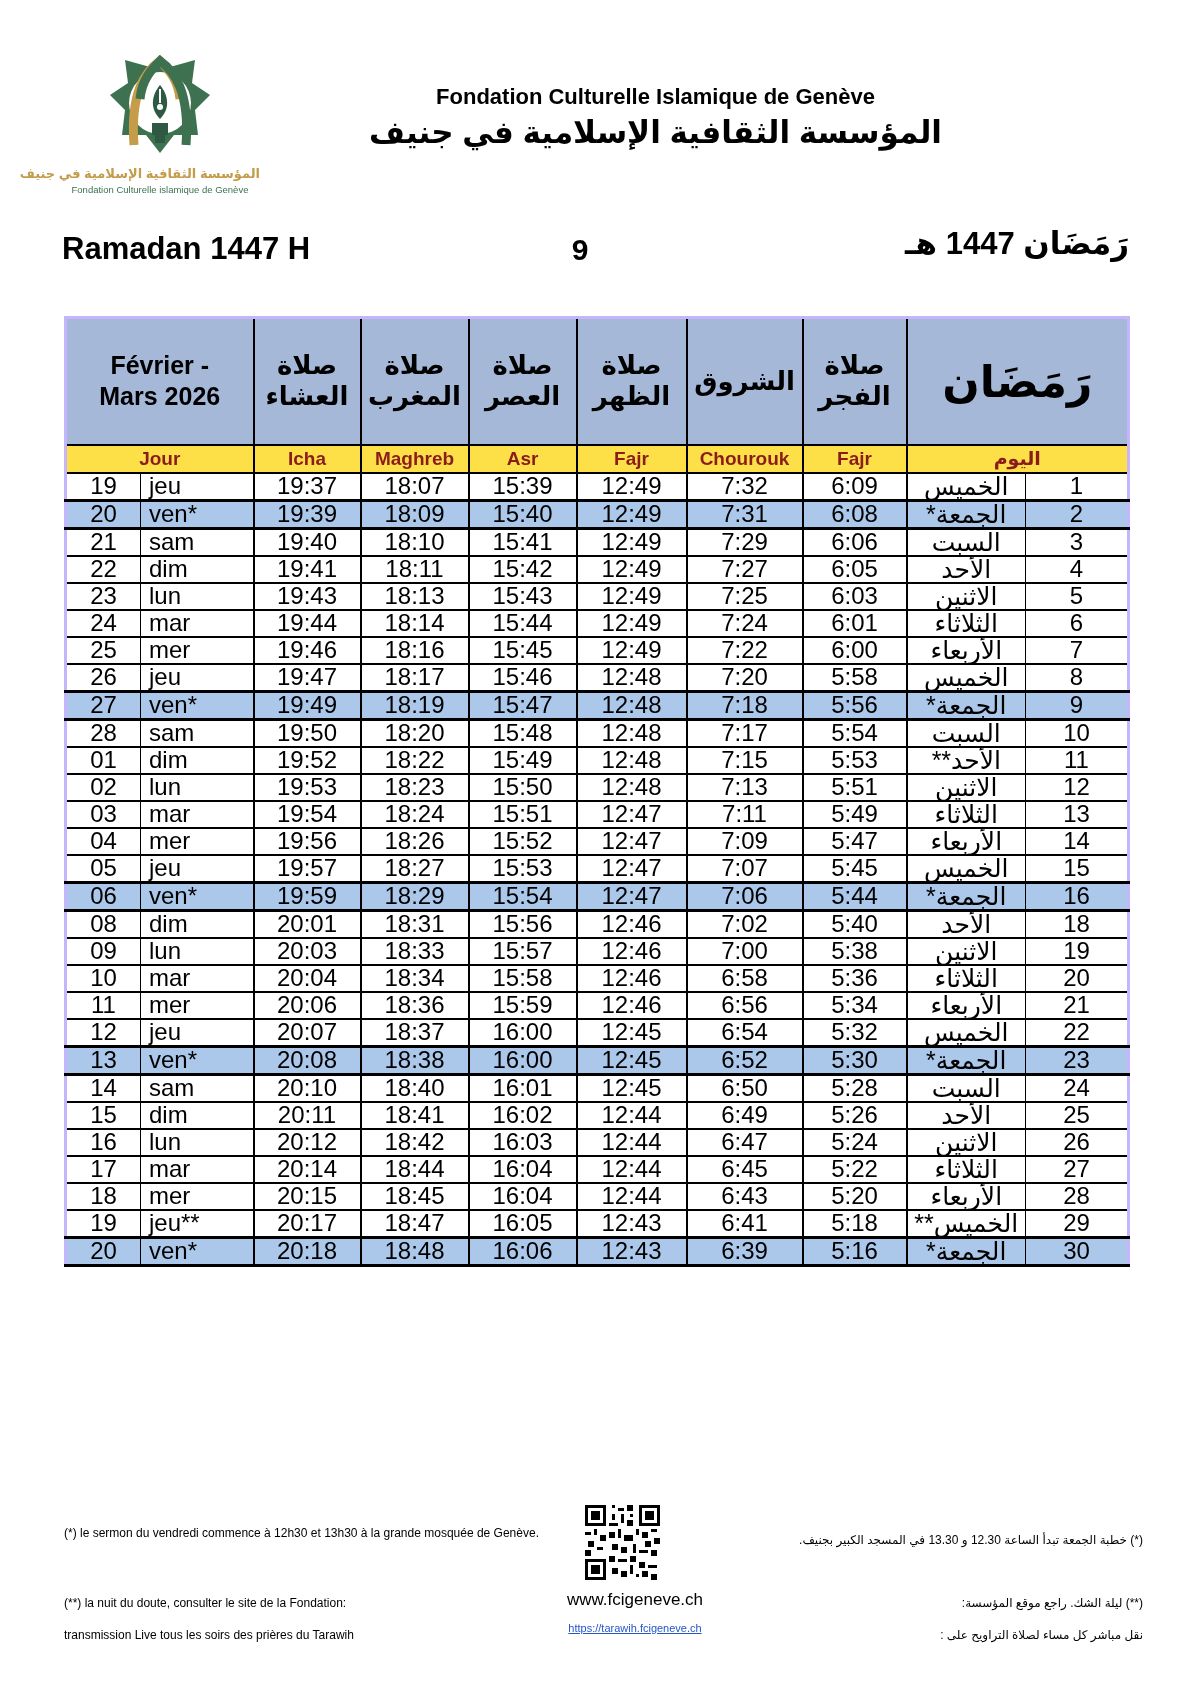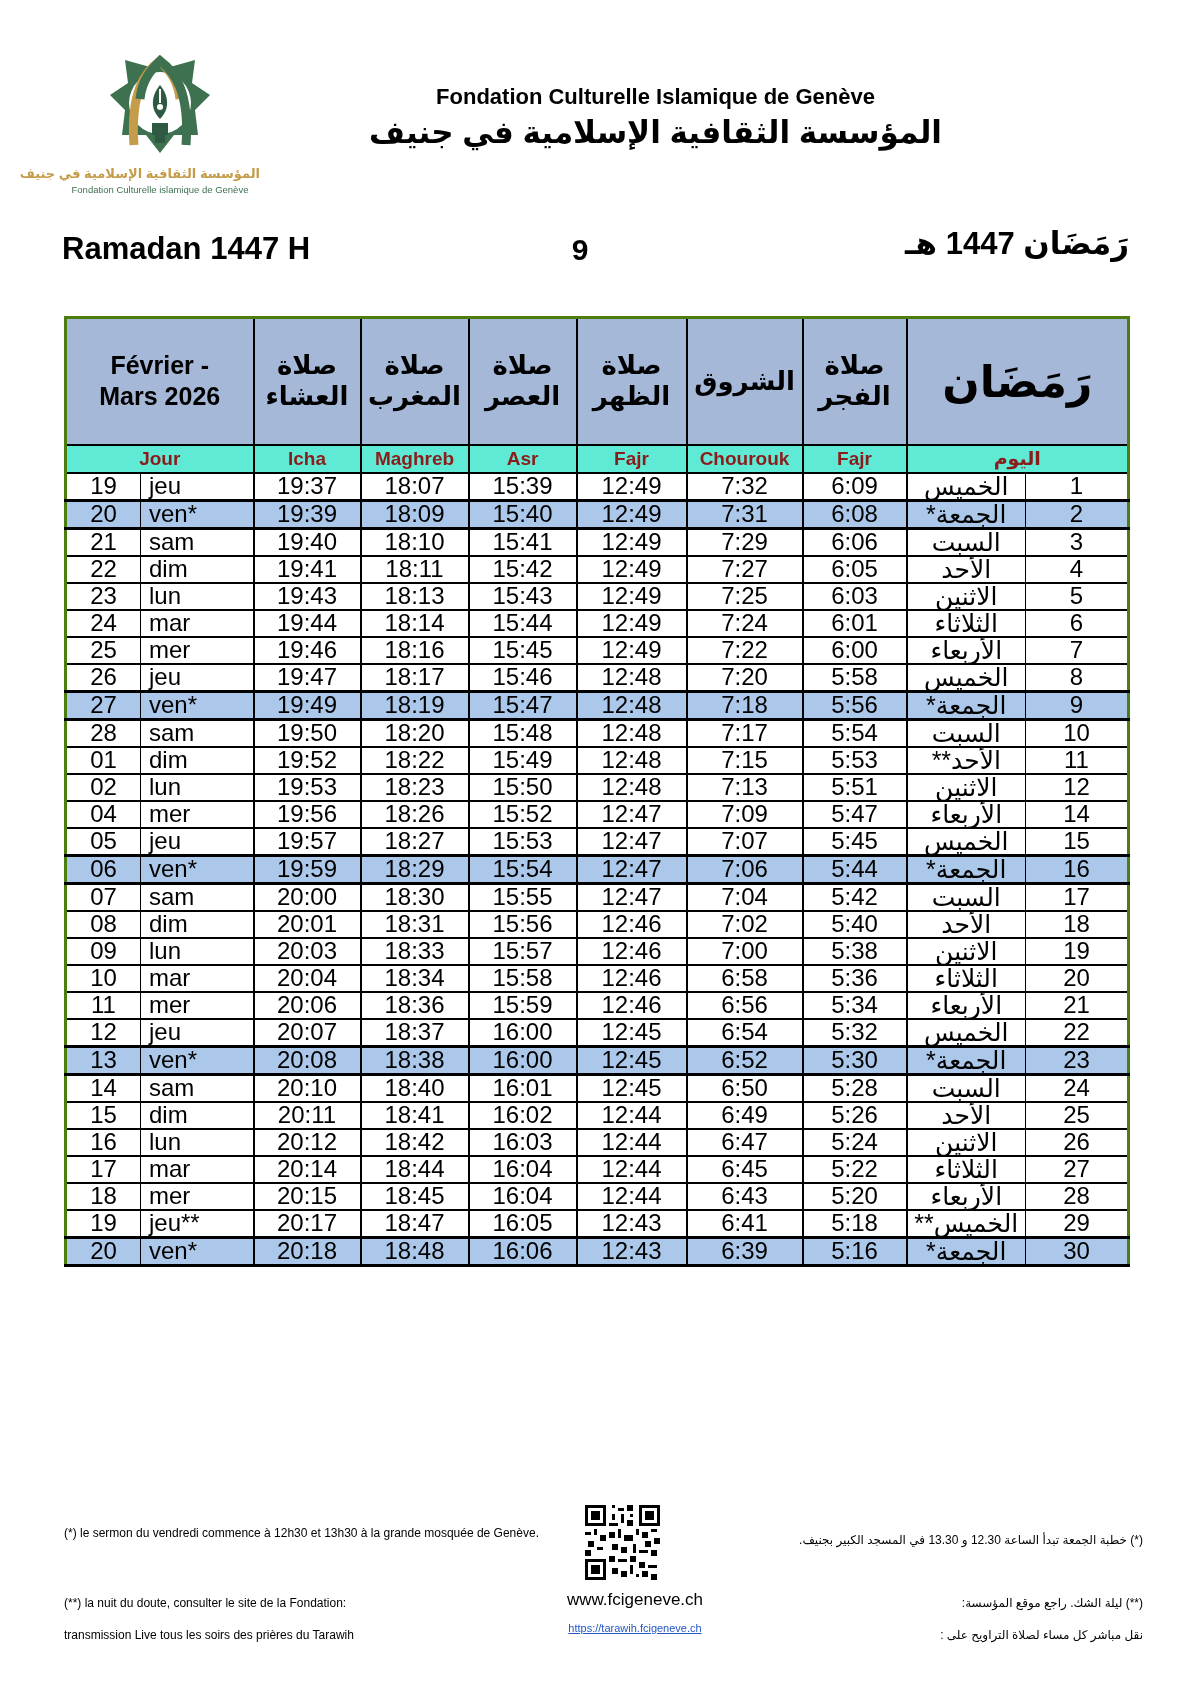--- a/index.html
+++ b/index.html
@@ -14,31 +14,31 @@
   .logo-fr{font-size:9.5px;color:#3d7150;margin-top:3px;white-space:nowrap;}
   
   .org-fr{position:absolute;left:0;top:84px;width:100%;text-align:center;font-size:22px;font-weight:bold;padding-left:120px;box-sizing:border-box;}
   .org-ar{position:absolute;left:0;top:114px;width:100%;text-align:center;font-size:31px;font-weight:bold;padding-left:120px;box-sizing:border-box;}
   .title-left{position:absolute;left:62px;top:231px;font-size:31px;font-weight:bold;}
   .title-page{position:absolute;left:540px;top:233px;width:80px;text-align:center;font-size:30px;font-weight:bold;}
   .title-right{position:absolute;right:62px;top:225px;font-size:31px;font-weight:bold;}
   
   table.timetable{
     position:absolute;left:64px;top:316px;width:1063px;
-    border-collapse:collapse;table-layout:fixed;border:3px solid #4d7c0f;
+    border-collapse:collapse;table-layout:fixed;border:3px solid #c4b5fd;
   }
   .timetable th,.timetable td{border:2px solid #000;padding:0;text-align:center;vertical-align:middle;overflow:hidden;}
   tr.h1{height:127px;background:#a5b8d8;}
   tr.h1 th{font-weight:bold;}
   th.month span{display:block;font-size:25px;line-height:31px;}
   th.pr{font-size:26px;line-height:31px;}
   th.pr span{display:block;}
   th.pr span:empty{display:none;}
   th.ram{font-size:44px;}
-  tr.h2{height:28px;background:#5eead4;}
+  tr.h2{height:28px;background:#fde047;}
   tr.h2 th{font-size:19px;color:#8b1c1c;font-weight:bold;}
   tbody tr{height:25px;background:#fff;}
   tbody td{font-size:24px;line-height:1;}
   tbody td:nth-child(1){border-right-width:1px;}
   tbody td:nth-child(2){border-left-width:1px;text-align:left;padding-left:8px;}
   tbody td:nth-child(9){font-size:25px;border-right-width:1px;}
   tbody td:nth-child(10){border-left-width:1px;}
   tbody tr.friday{background:#abc7e9;}
   tbody tr.friday td{border-top-width:3px;border-bottom-width:3px;}
   
@@ -281,20 +281,32 @@
           <td>19:53</td>
           <td>18:23</td>
           <td>15:50</td>
           <td>12:48</td>
           <td>7:13</td>
           <td>5:51</td>
           <td dir="rtl">الاثنين</td>
           <td>12</td>
         </tr>
         <tr>
+          <td>03</td>
+          <td>mar</td>
+          <td>19:54</td>
+          <td>18:24</td>
+          <td>15:51</td>
+          <td>12:47</td>
+          <td>7:11</td>
+          <td>5:49</td>
+          <td dir="rtl">الثلاثاء</td>
+          <td>13</td>
+        </tr>
+        <tr>
           <td>04</td>
           <td>mer</td>
           <td>19:56</td>
           <td>18:26</td>
           <td>15:52</td>
           <td>12:47</td>
           <td>7:09</td>
           <td>5:47</td>
           <td dir="rtl">الأربعاء</td>
           <td>14</td>
@@ -315,32 +327,20 @@
           <td>06</td>
           <td>ven*</td>
           <td>19:59</td>
           <td>18:29</td>
           <td>15:54</td>
           <td>12:47</td>
           <td>7:06</td>
           <td>5:44</td>
           <td dir="rtl">الجمعة*</td>
           <td>16</td>
-        </tr>
-        <tr>
-          <td>07</td>
-          <td>sam</td>
-          <td>20:00</td>
-          <td>18:30</td>
-          <td>15:55</td>
-          <td>12:47</td>
-          <td>7:04</td>
-          <td>5:42</td>
-          <td dir="rtl">السبت</td>
-          <td>17</td>
         </tr>
         <tr>
           <td>08</td>
           <td>dim</td>
           <td>20:01</td>
           <td>18:31</td>
           <td>15:56</td>
           <td>12:46</td>
           <td>7:02</td>
           <td>5:40</td>

